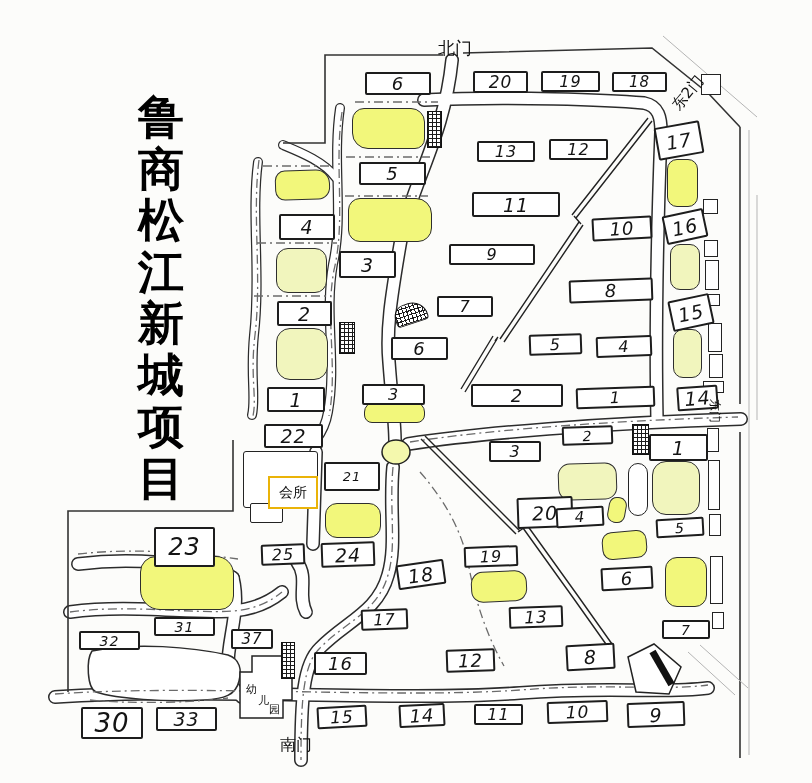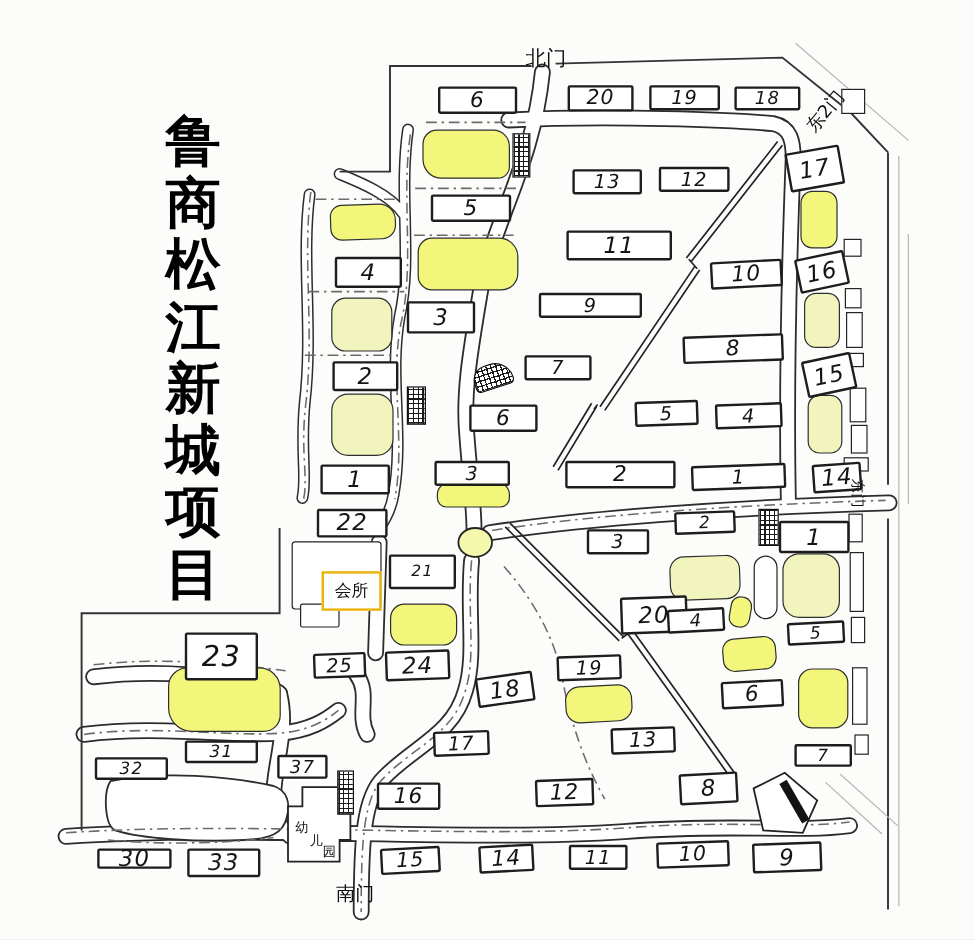--- a/index.html
+++ b/index.html
@@ -209,21 +209,21 @@
       <div class="box" style="left: 399px; top: 704px; width: 46px; height: 23px; transform: rotate(-3deg); font-size: 18px;">14</div>
       <div class="box" style="left: 474px; top: 704px; width: 49px; height: 21px; font-size: 16px;">11</div>
       <div class="box" style="left: 547px; top: 701px; width: 61px; height: 22px; transform: rotate(-2deg); font-size: 17px;">10</div>
       <div class="box" style="left: 627px; top: 702px; width: 58px; height: 25px; transform: rotate(-2deg); font-size: 19px;">9</div>
       <div class="box" style="left: 154px; top: 527px; width: 61px; height: 40px; font-size: 24px;">23</div>
       <div class="box" style="left: 261px; top: 544px; width: 44px; height: 21px; transform: rotate(-2deg); font-size: 16px;">25</div>
       <div class="box" style="left: 321px; top: 542px; width: 54px; height: 25px; transform: rotate(-2deg); font-size: 19px;">24</div>
       <div class="box" style="left: 79px; top: 631px; width: 61px; height: 19px; font-size: 14px;">32</div>
       <div class="box" style="left: 154px; top: 617px; width: 61px; height: 19px; font-size: 14px;">31</div>
       <div class="box" style="left: 231px; top: 629px; width: 42px; height: 20px; font-size: 15px;">37</div>
-      <div class="box" style="left: 81px; top: 707px; width: 62px; height: 17px; font-size: 19px;">30</div>
+      <div class="box" style="left: 81px; top: 707px; width: 62px; height: 32px; font-size: 26px;">30</div>
       <div class="box" style="left: 156px; top: 707px; width: 61px; height: 24px; font-size: 19px;">33</div>
       <div class="gate" style="left: 438px; top: 37px; width: 60px; height: 22px; font-size: 17px; transform-origin: left top;">北门</div>
       <div class="gate" style="left: 668px; top: 102px; width: 60px; height: 22px; transform: rotate(-50deg); font-size: 15px; transform-origin: left top;">东2门</div>
       <div class="gate" style="left: 723px; top: 399px; width: 60px; height: 22px; transform: rotate(90deg); font-size: 12px; transform-origin: left top;">东门</div>
       <div class="gate" style="left: 280px; top: 735px; width: 60px; height: 22px; font-size: 16px; transform-origin: left top;">南门</div>
     </div>
 
   <div id="title">鲁
 商
 松

